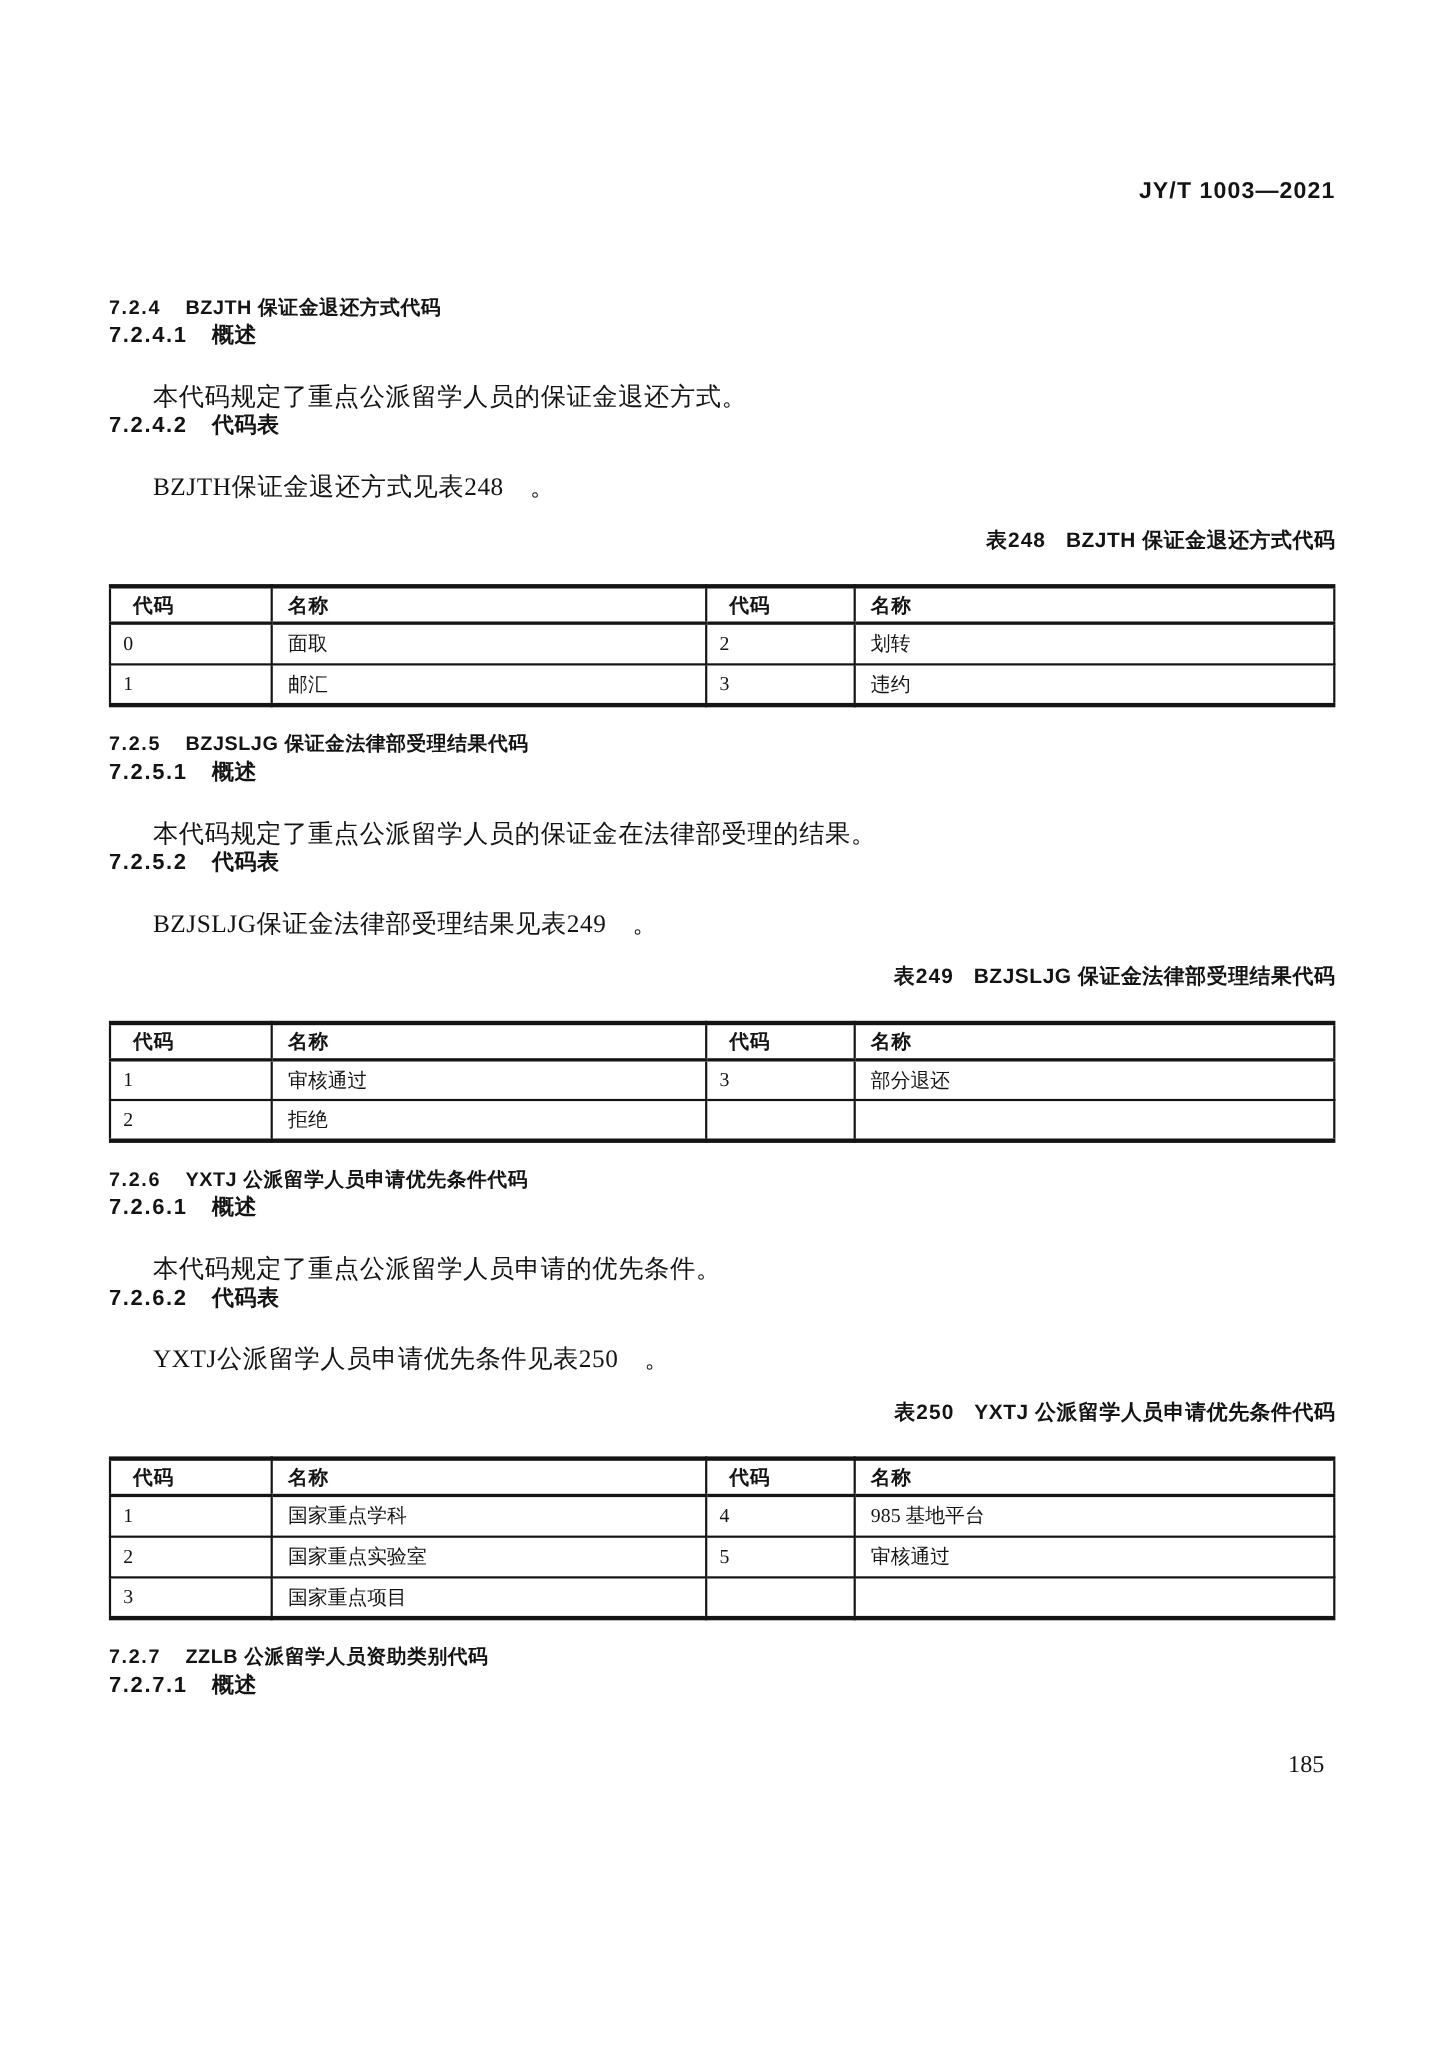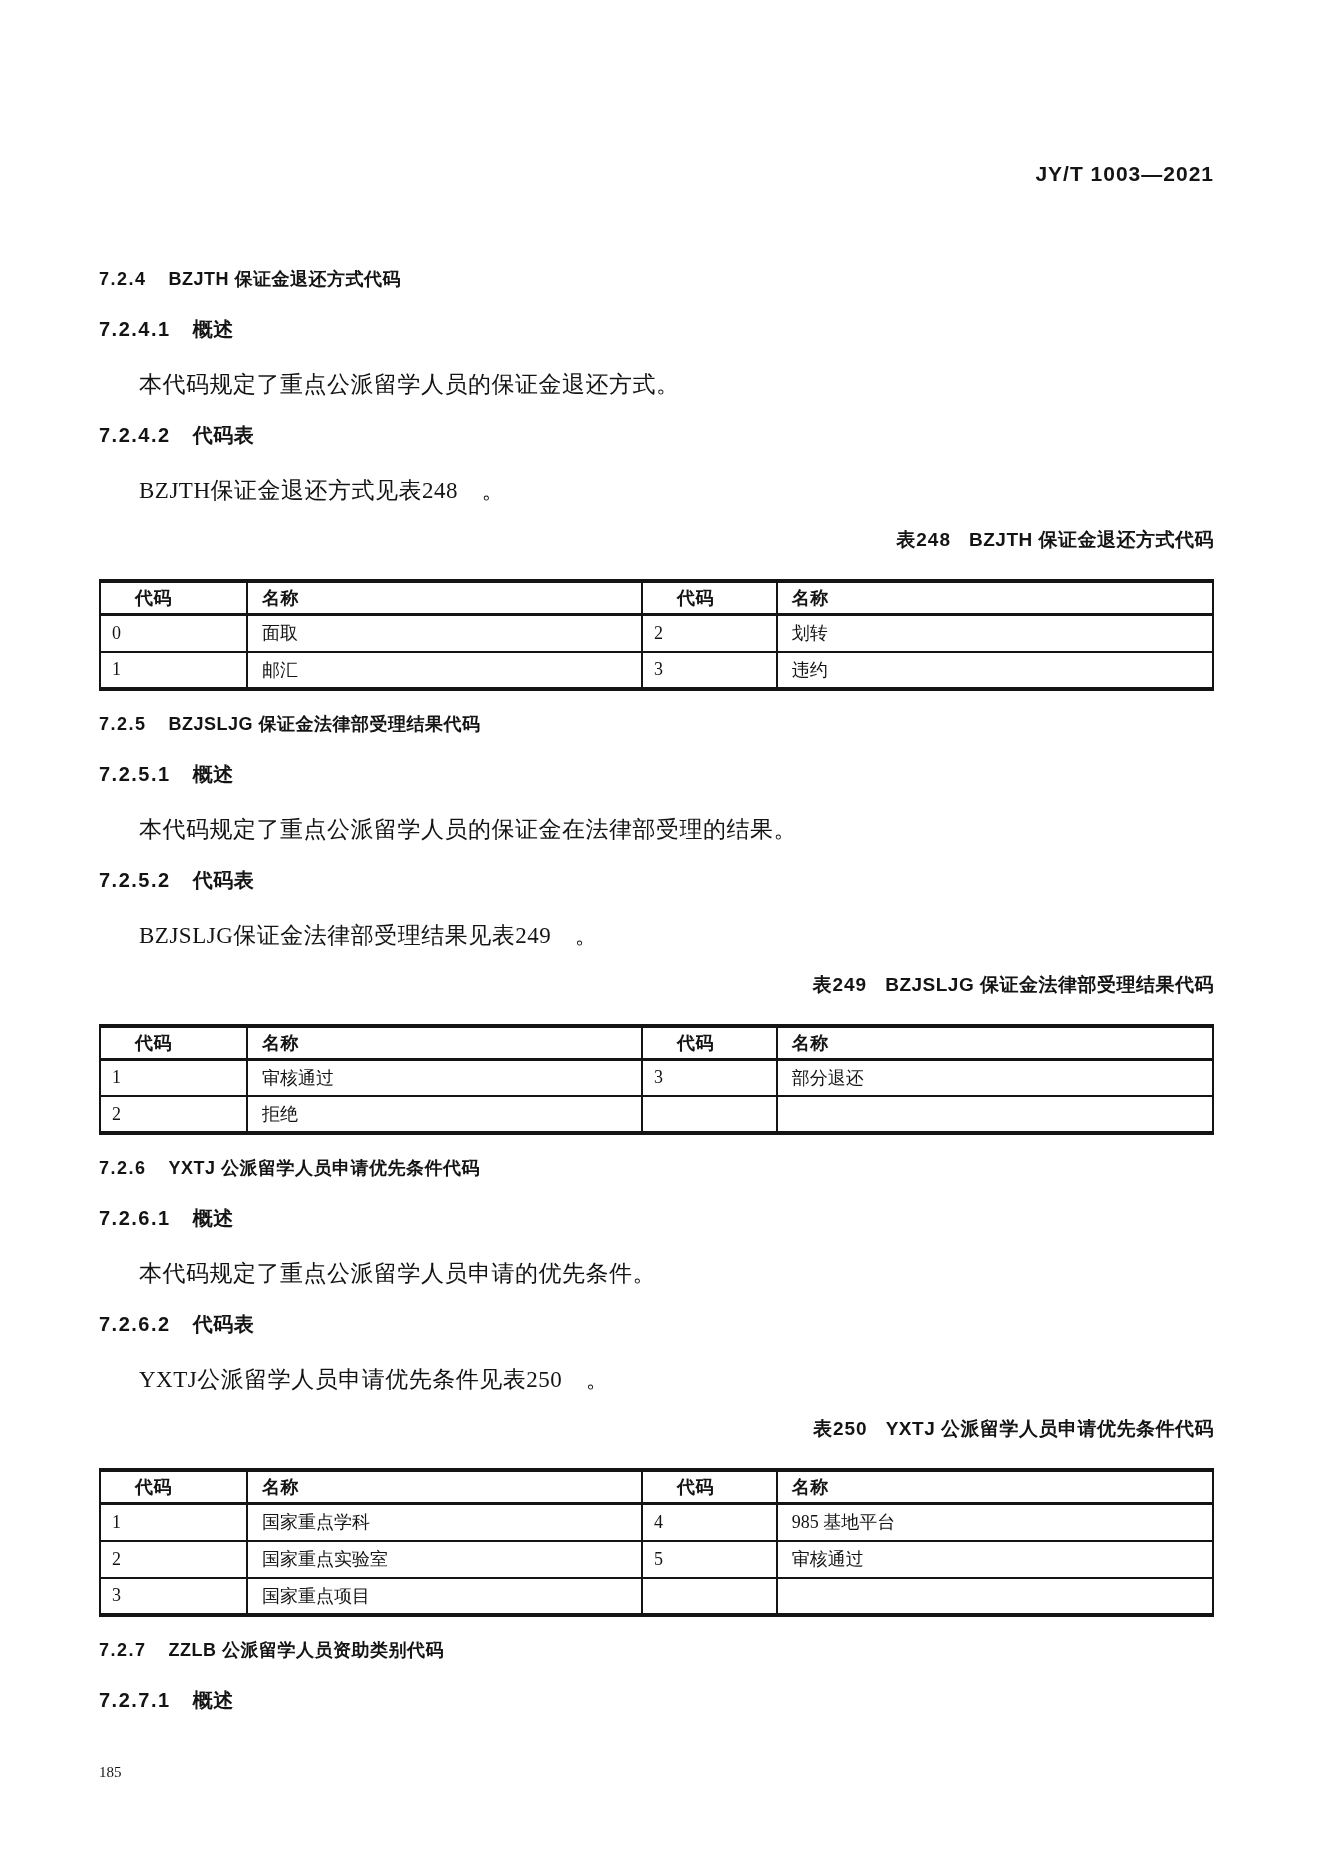--- a/index.html
+++ b/index.html
@@ -32,21 +32,20 @@
   .h2 {
     margin-top: 20px;
     font-family: "Liberation Sans", "DejaVu Sans", sans-serif;
     font-weight: bold;
     font-size: 18px;
     line-height: 26px;
     letter-spacing: 0.5px;
   }
   .h2.first { margin-top: 56px; }
   .h3 {
-    margin-top: 24px;
     font-family: "Liberation Sans", "DejaVu Sans", sans-serif;
     font-weight: bold;
     font-size: 20px;
     line-height: 26px;
     letter-spacing: 0.5px;
   }
   .hnum { display: inline-block; margin-right: 22px; letter-spacing: 1.5px; }
   .body-p {
     margin-top: 30px;
     padding-left: 40px;
@@ -80,34 +79,34 @@
     font-family: "Liberation Sans", "DejaVu Sans", sans-serif;
     font-weight: bold;
     font-size: 18px;
     text-align: left;
     height: 33px;
     padding: 3px 6px 3px 14px;
     border: 2px solid #141414;
     border-bottom-width: 3px;
     letter-spacing: 0.5px;
   }
-  .code-table th.code-h { padding-left: 34px; }
+  .code-table th.code-h { padding-left: 20px; }
   .code-table td {
     font-size: 18px;
     height: 37px;
     padding: 3px 6px 3px 14px;
     border: 2px solid #141414;
     vertical-align: middle;
   }
   .code-table td.code-c { padding-left: 11px; }
   .page-number {
     margin-top: 48px;
-    text-align: left;
+    text-align: right;
     padding-right: 10px;
-    font-size: 15px;
+    font-size: 22px;
     line-height: 22px;
   }
 </style>
 </head>
 <body>
 
 <div class="page">
 
   <div class="std-header">
     <span>JY/T 1003—2021</span>

